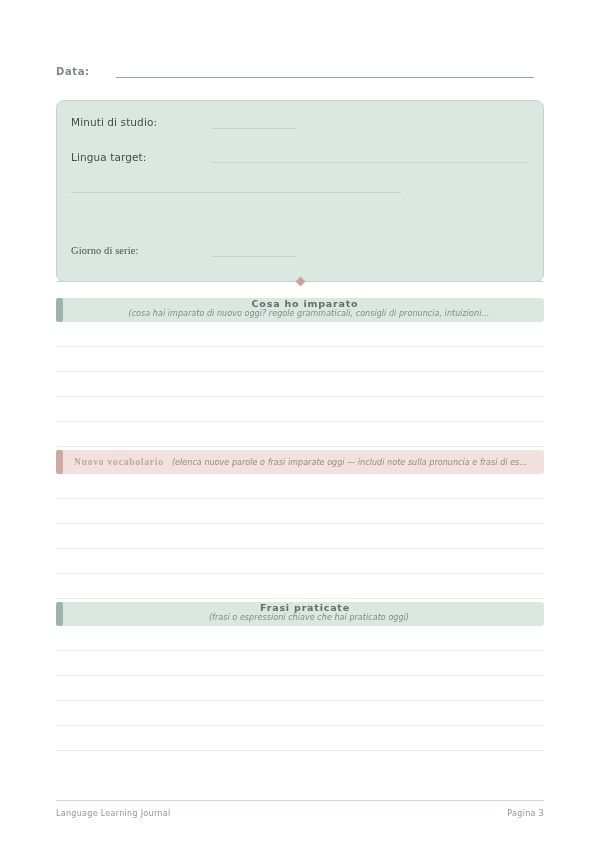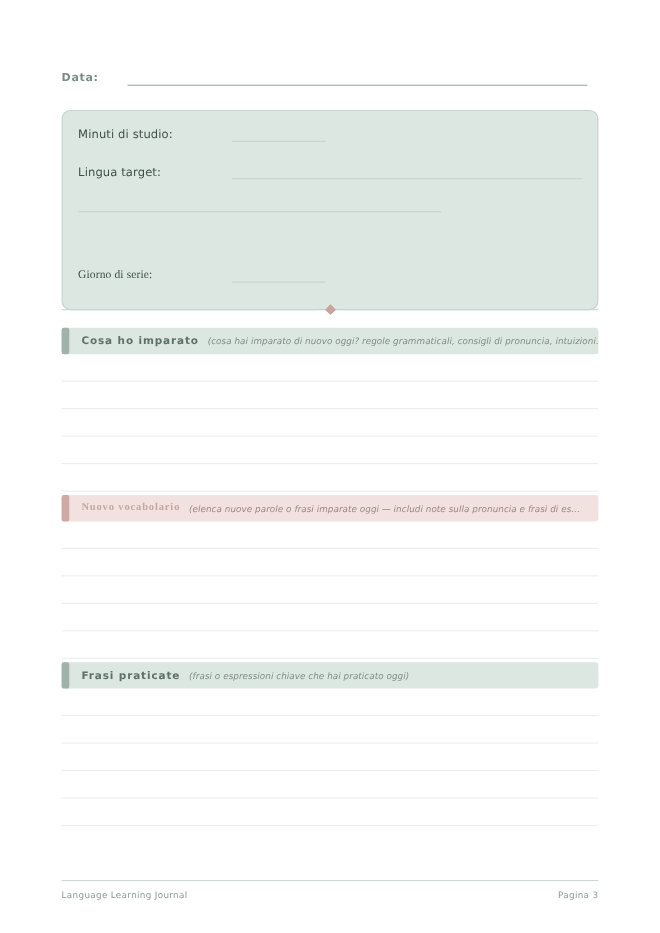--- a/index.html
+++ b/index.html
@@ -170,21 +170,21 @@
   .sec-hint {
     font-size: 8px;
     font-style: italic;
     letter-spacing: 0.05px;
     white-space: nowrap;
     overflow: hidden;
     text-overflow: clip;
   }
 
   
-  .green .sec-header { background: #dde7e2; }
+  .green .sec-header { background: #dde7e2; flex-direction: column; }
   .green .accent { background: #9fb2ac; }
   .green .sec-title { color: #5d706a; }
   .green .sec-hint { color: #7c8d88; }
 
   
   .rose .sec-header { background: #f2e2df; }
   .rose .accent { background: #cfa9a3; }
   .rose .sec-title { color: #c4a5a1; font-family: Liberation Serif, serif; }
   .rose .sec-hint { color: #9a8682; }
 

